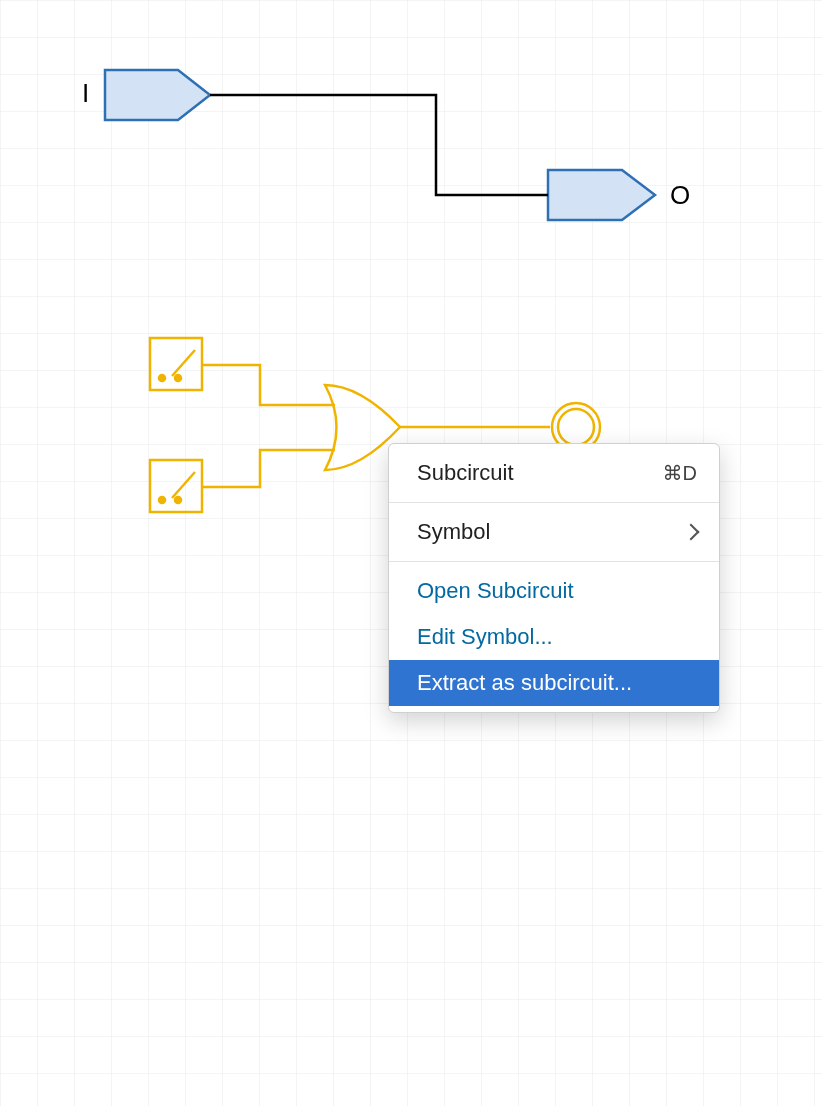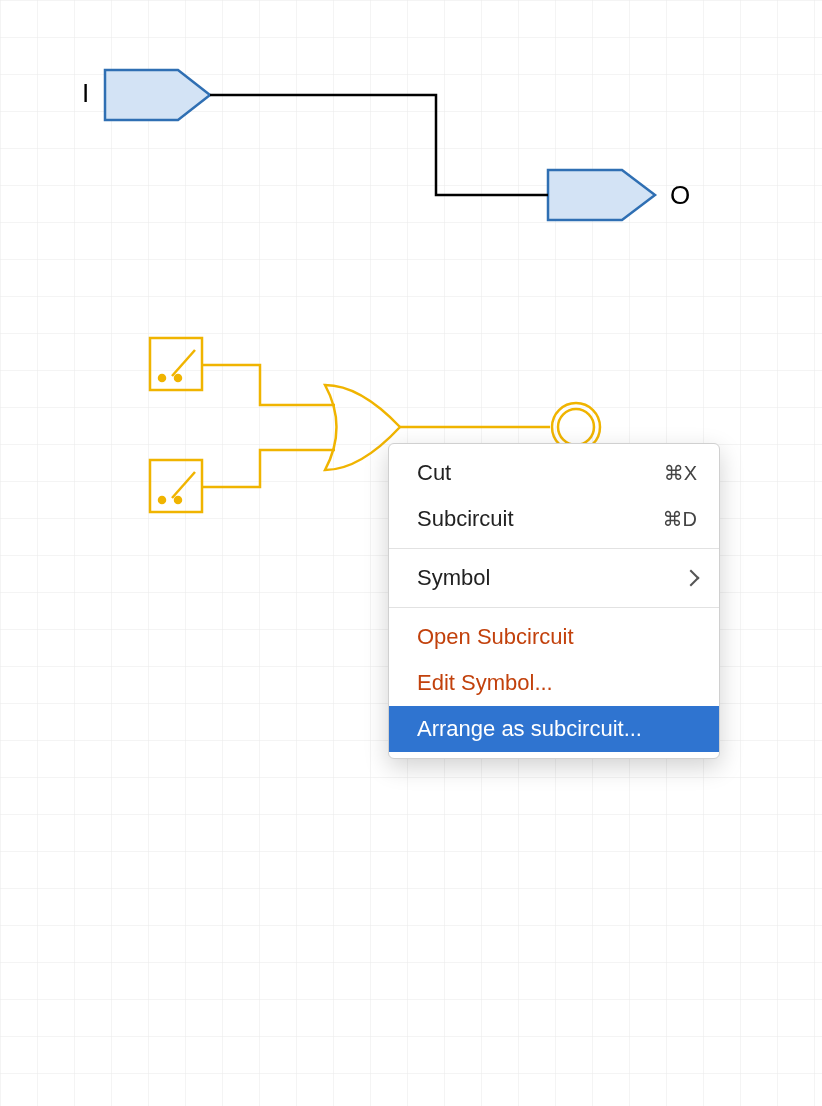--- a/index.html
+++ b/index.html
@@ -44,21 +44,21 @@
     white-space: nowrap;
   }
   .context-menu .item .label { }
   .context-menu .item .shortcut {
     color: #444;
     font-size: 20px;
     margin-left: 40px;
     display: flex;
     align-items: center;
   }
-  .context-menu .item.disabled .label { color: #c2410c; }
+  .context-menu .item.disabled .label { color: #0369a1; }
   .context-menu .item.highlight {
     background: #2f74d0;
     color: #fff;
   }
   .context-menu .item.highlight .label { color: #fff; }
   .context-menu hr {
     border: none;
     border-top: 1px solid #e2e2e2;
     margin: 6px 0;
   }
@@ -134,42 +134,38 @@
       </g>
     </g>
   </svg>
 
   <div class="pin-label" style="left:82px; top:78px;">I</div>
   <div class="pin-label" style="left:670px; top:180px;">O</div>
 
   <div class="context-menu" style="left:388px; top:443px; width:330px;">
 
     <div class="item">
-      <span class="label">Cut</span>
-      <span class="shortcut">⌘X</span>
-    </div>
-    <div class="item">
       <span class="label">Subcircuit</span>
       <span class="shortcut">⌘D</span>
     </div>
 
     <hr>
 
     <div class="item">
       <span class="label">Symbol</span>
       <span class="chevron"></span>
     </div>
 
     <hr>
 
     <div class="item disabled">
       <span class="label">Open Subcircuit</span>
     </div>
     <div class="item disabled">
       <span class="label">Edit Symbol...</span>
     </div>
     <div class="item highlight">
-      <span class="label">Arrange as subcircuit...</span>
+      <span class="label">Extract as subcircuit...</span>
     </div>
 
   </div>
 
 </div>
 
 </body></html>

